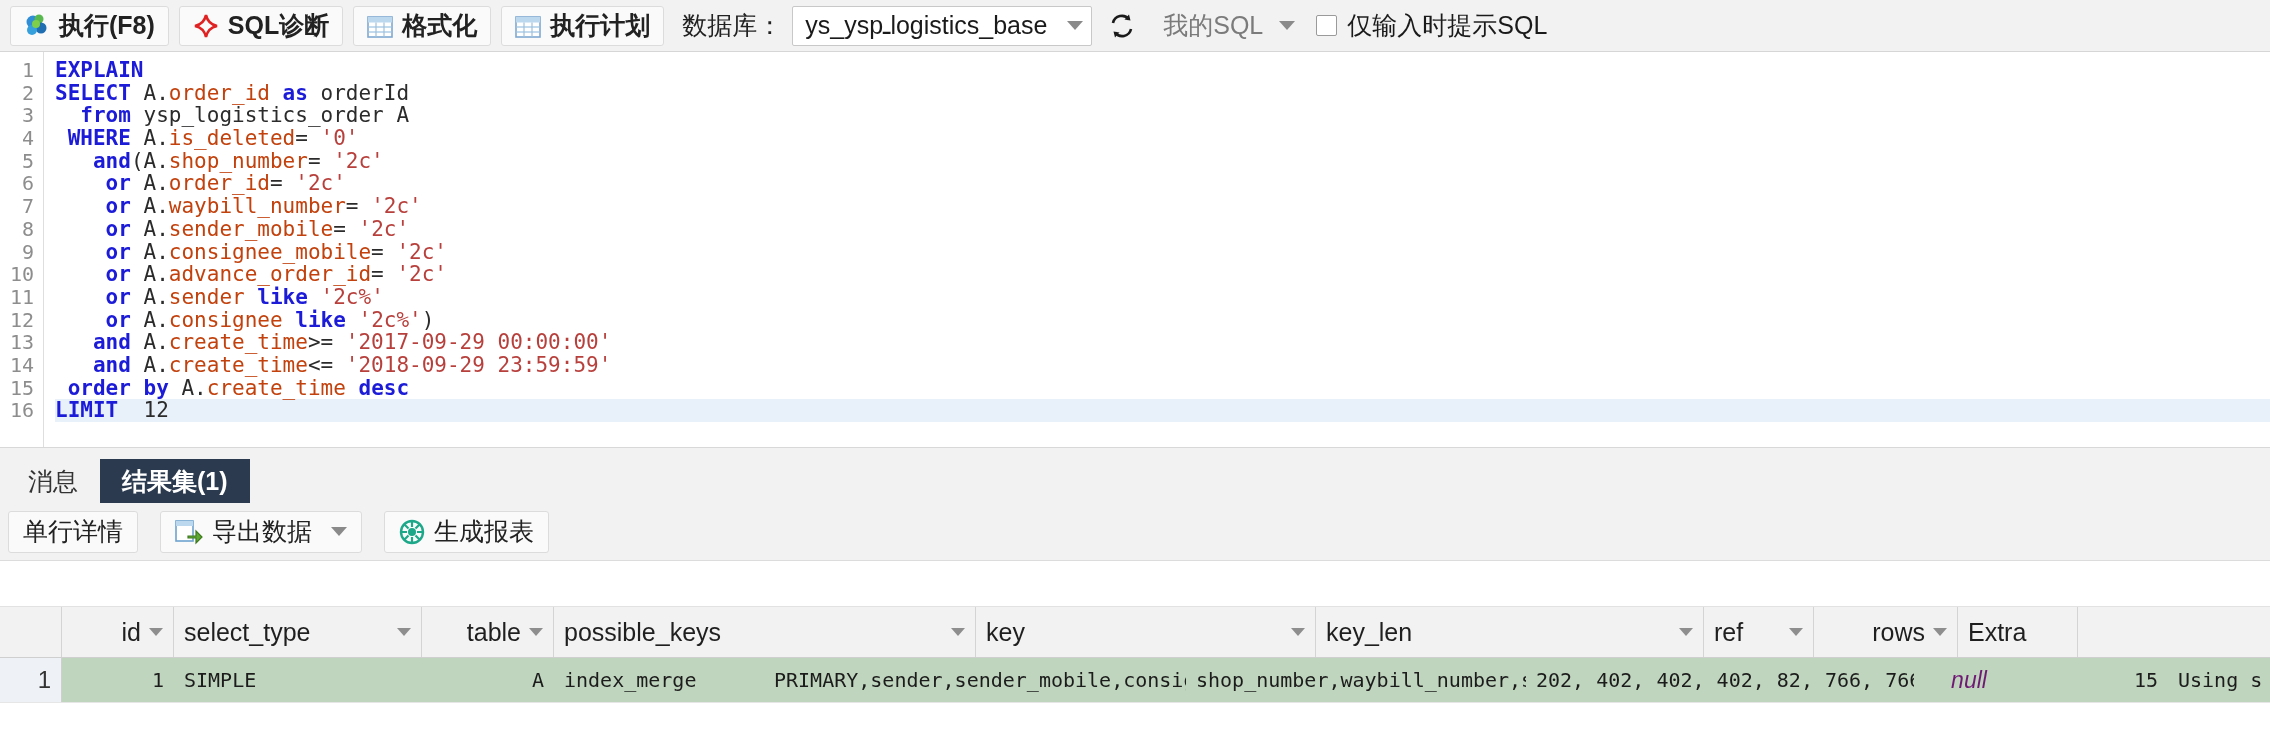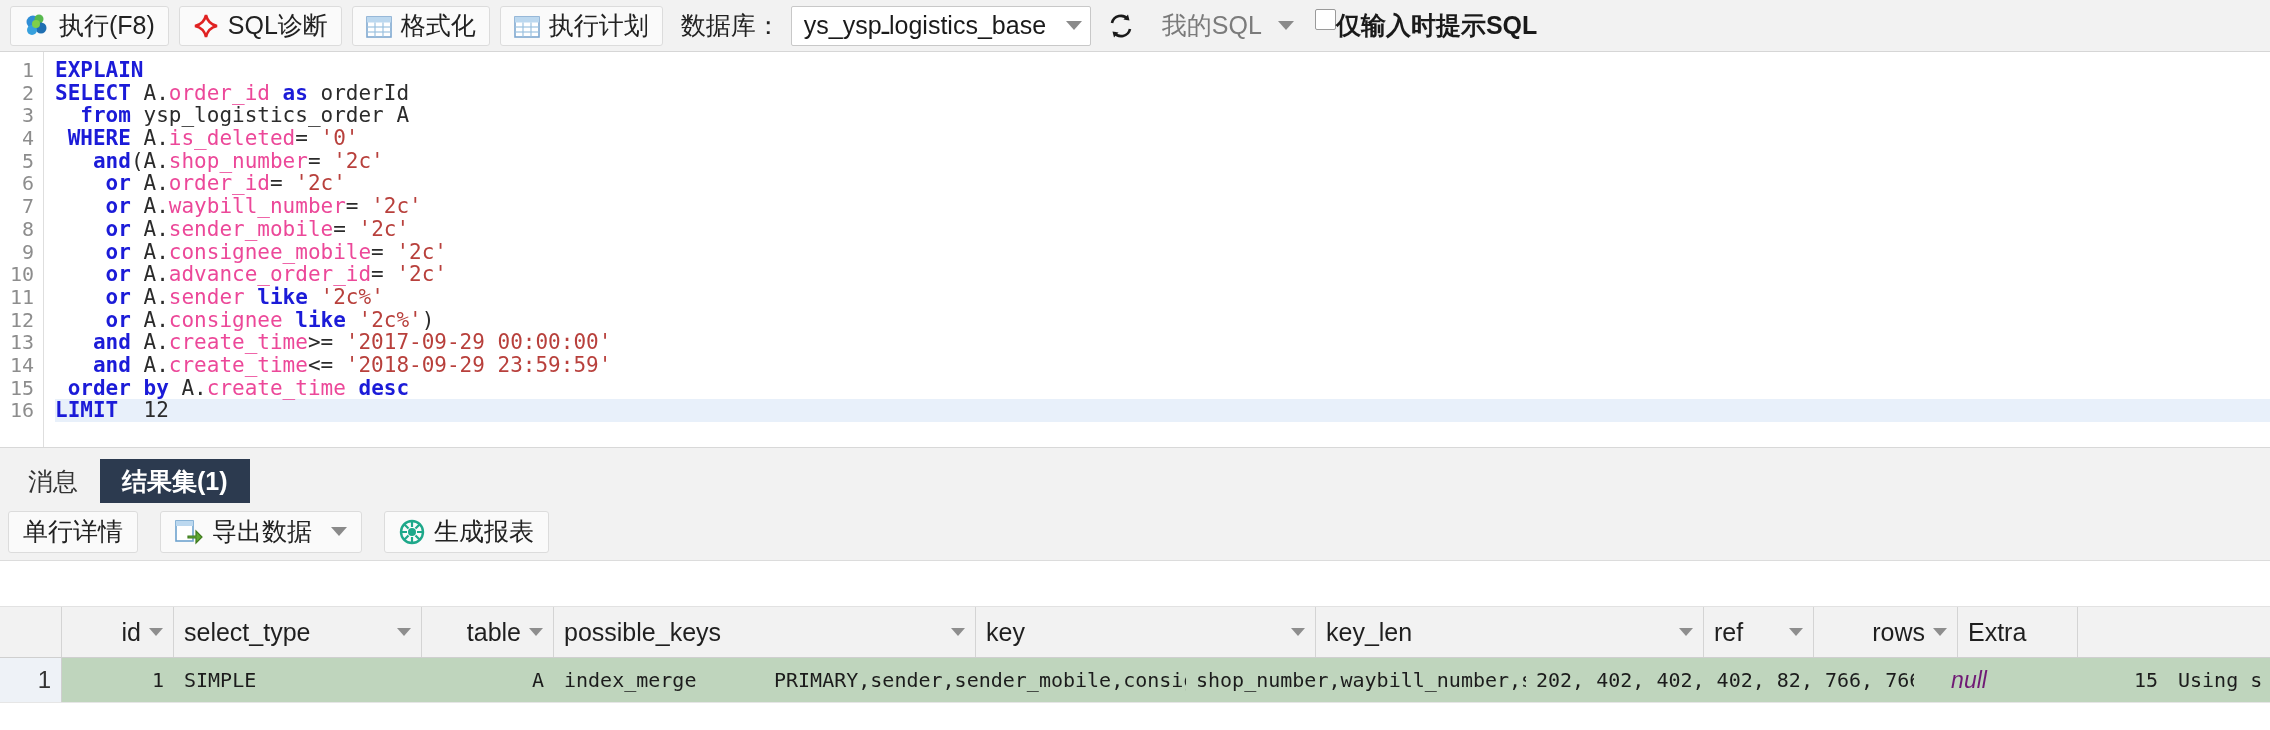--- a/index.html
+++ b/index.html
@@ -33,20 +33,21 @@
     gap: 9px;
     height: 38px;
     padding: 0 13px;
     background: #fafafa;
     border: 1px solid #dcdcdc;
     border-radius: 3px;
     font-size: 25px;
     color: #222;
     white-space: nowrap;
     cursor: default;
+    font-weight: bold;
   }
   .tb-label { line-height: 1; }
   .tb-plain {
     font-size: 25px;
     color: #222;
     padding-left: 8px;
     white-space: nowrap;
   }
 
   
@@ -86,22 +87,22 @@
     width: 40px; height: 38px;
     background: transparent; border: none;
   }
   .mysql-btn {
     display: flex; align-items: center; gap: 6px;
     height: 38px; padding: 0 10px;
     background: #f2f2f2; border: 1px solid transparent;
     font-size: 25px; color: #7b7b7b;
   }
   .chk-wrap {
-    display: flex; align-items: flex-start; 
-    font-size: 25px; color: #1a1a1a; white-space: nowrap; font-weight: bold;
+    display: flex; align-items: center; gap: 10px;
+    font-size: 25px; color: #1a1a1a; white-space: nowrap;
   }
   .chk-box {
     width: 19px; height: 19px;
     border: 1px solid #9a9a9a;
     background: #fff;
     border-radius: 2px;
   }
 
   
   .editor {
@@ -130,21 +131,21 @@
     position: absolute;
     left: 45px; top: 0; right: 0; bottom: 0;
     padding-top: 7px;
     padding-left: 10px;
     box-sizing: border-box;
     white-space: pre;
   }
   .code .ln { height: 22.7px; }
   .code .ln.cur { background: #e8f0fa; }
   .kw   { color: #1b1bd8; font-weight: bold; }
-  .col  { color: #ec4899; text-align: right; }
+  .col  { color: #c2410c; text-align: right; }
   .str  { color: #b8403c; }
   .pln  { color: #2b2b2b; }
 
   
   .tabs-bar {
     height: 56px;
     background: #f2f2f2;
     border-top: 1px solid #d8d8d8;
     display: flex;
     align-items: flex-end;

